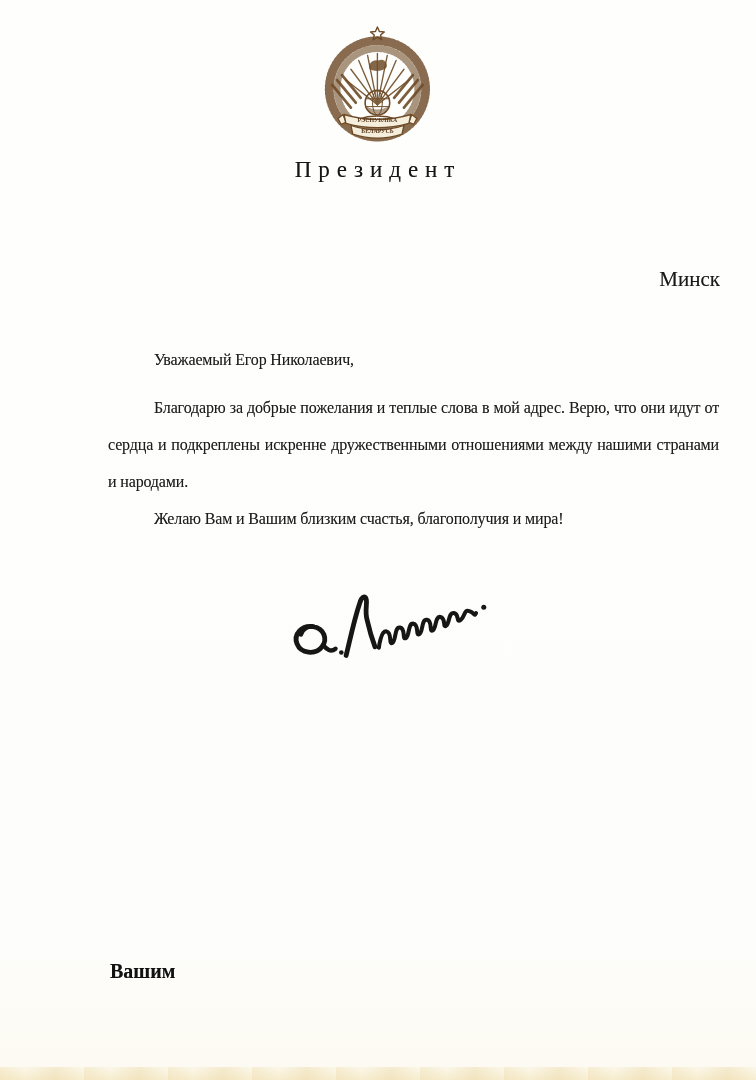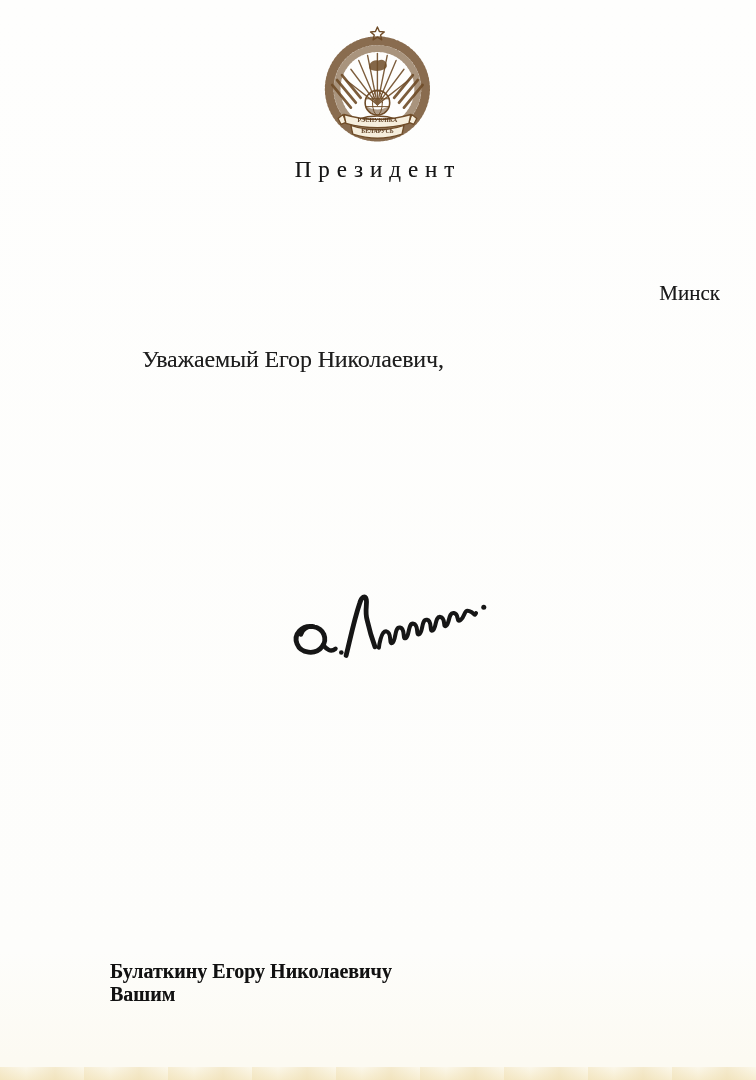--- a/index.html
+++ b/index.html
@@ -30,33 +30,33 @@
     left: 0;
     width: 100%;
     text-align: center;
     font-size: 23px;
     line-height: 35px;
     letter-spacing: 0.3em;
     color: #161616;
   }
   .city {
     position: absolute;
-    top: 281px;
+    top: 267px;
     right: 36px;
     font-size: 21px;
     color: #1a1a1a;
   }
 
   
   .letter-body {
     position: absolute;
     top: 341px;
-    left: 96px;
+    left: 108px;
     width: 611px;
-    font-size: 24px;
+    font-size: 16px;
     line-height: 37px;
     letter-spacing: -0.15px;
   }
   .letter-body p {
     margin: 0;
     text-indent: 46px;
   }
   .letter-body p.salutation { margin-bottom: 11px; }
   .letter-body p.justified { text-align: justify; }
 
@@ -159,38 +159,39 @@
   </svg>
 
   <div class="letter-title doc-text">
     <div>Президент</div>
   </div>
 
   <div class="city doc-text">Минск</div>
 
   <div class="letter-body doc-text">
     <p class="salutation">Уважаемый Егор Николаевич,</p>
+    <p class="justified">Благодарю за добрые пожелания и теплые слова в мой адрес. Верю, что они идут от сердца и подкреплены искренне дружественными отношениями между нашими странами и народами.</p>
+    <p>Желаю Вам и Вашим близким счастья, благополучия и мира!</p>
   </div>
 
   <div class="signature-row">
     <svg class="signature-img" viewBox="0 0 215 80" width="208" height="77" aria-hidden="true">
       <g fill="none" stroke="#161616" stroke-linecap="round" stroke-linejoin="round">
 
         <path stroke-width="5" d="M30 38 C18 36 9 46 13 56 C17 66 32 68 39 59 C45 51 41 40 30 38 C24 37 18 41 17 46"></path>
         <path stroke-width="4.5" d="M40 57 C44 62 48 65 53 61"></path>
         <circle cx="59" cy="65" r="2.4" fill="#161616" stroke="none"></circle>
 
         <path stroke-width="5" d="M64 68 C68 52 72 32 78 14 C80 7 84 5 85 10 C86 15 83 22 86 32 C88 41 91 51 94 59"></path>
 
         <path stroke-width="4.2" d="M98 60 S100 42 106 43 S108 57 112 55 S114 38 120 39 S122 52 126 50 S128 34 134 35 S136 48 140 46 S142 30 148 31 S150 44 154 42 S156 27 162 28 S164 40 168 37 S170 23 176 24 S178 35 183 31 S186 20 192 22 S197 28 199 24"></path>
         <circle cx="207" cy="18" r="2.6" fill="#161616" stroke="none"></circle>
       </g>
     </svg>
   </div>
 
   <div class="addressee doc-text">
-    <div>Булаткину Егору Николаевичу</div>
     <div>Вашим</div>
   </div>
 
   <div class="scan-band"></div>
 
 </div>
 
 </body></html>

